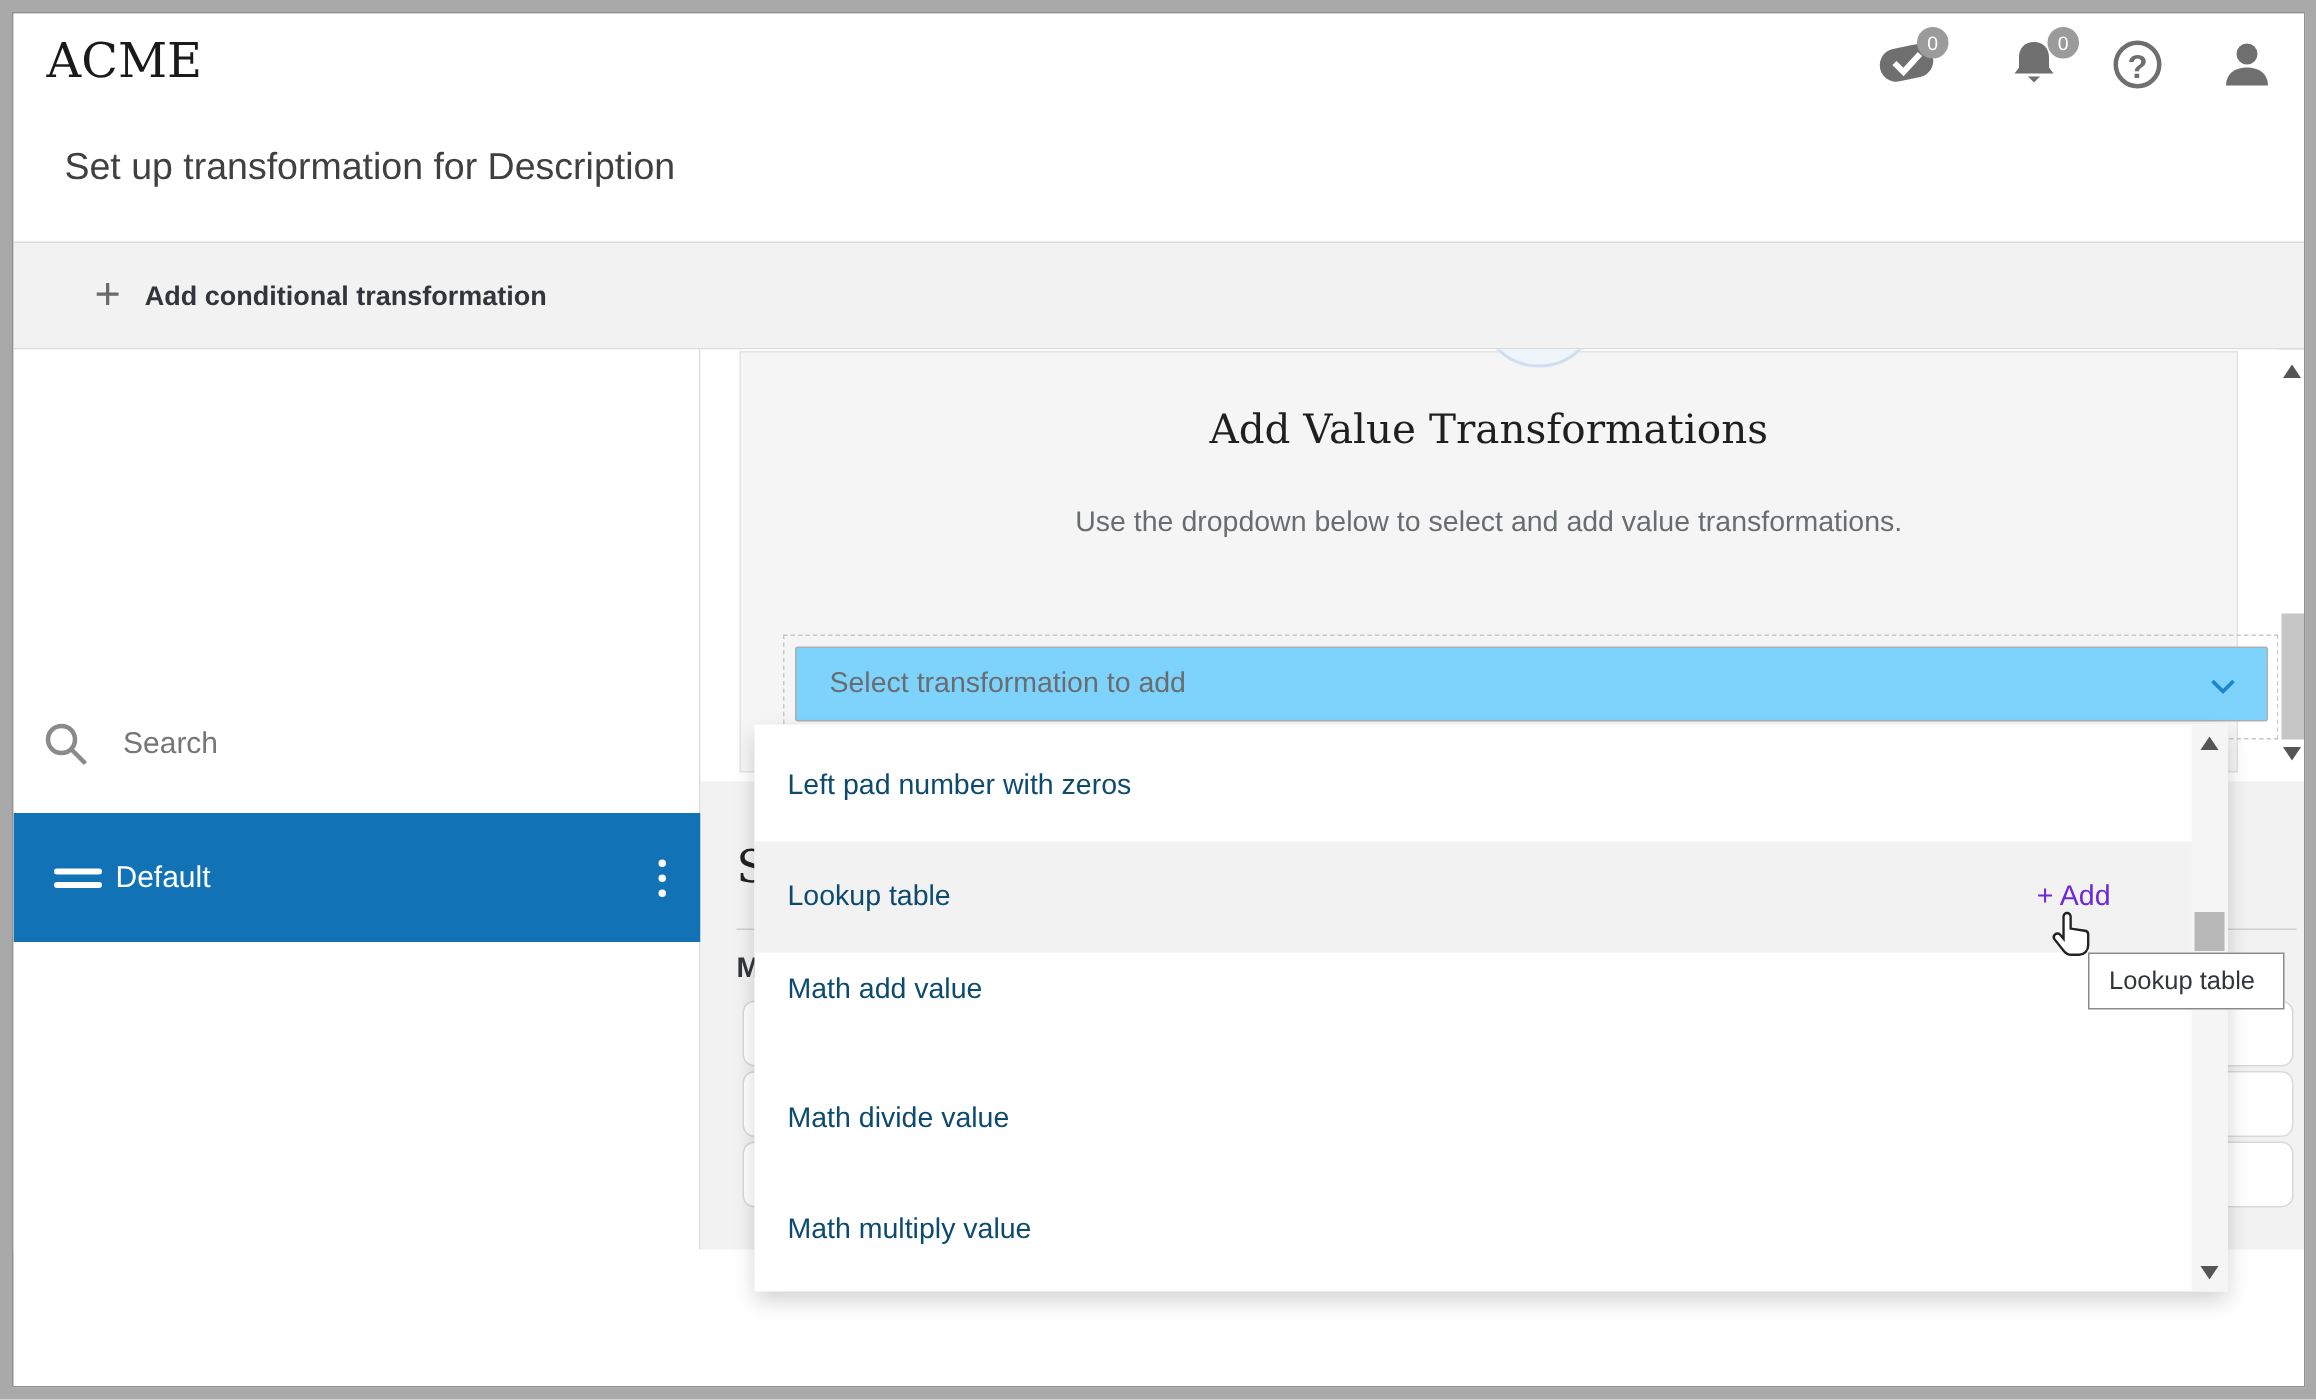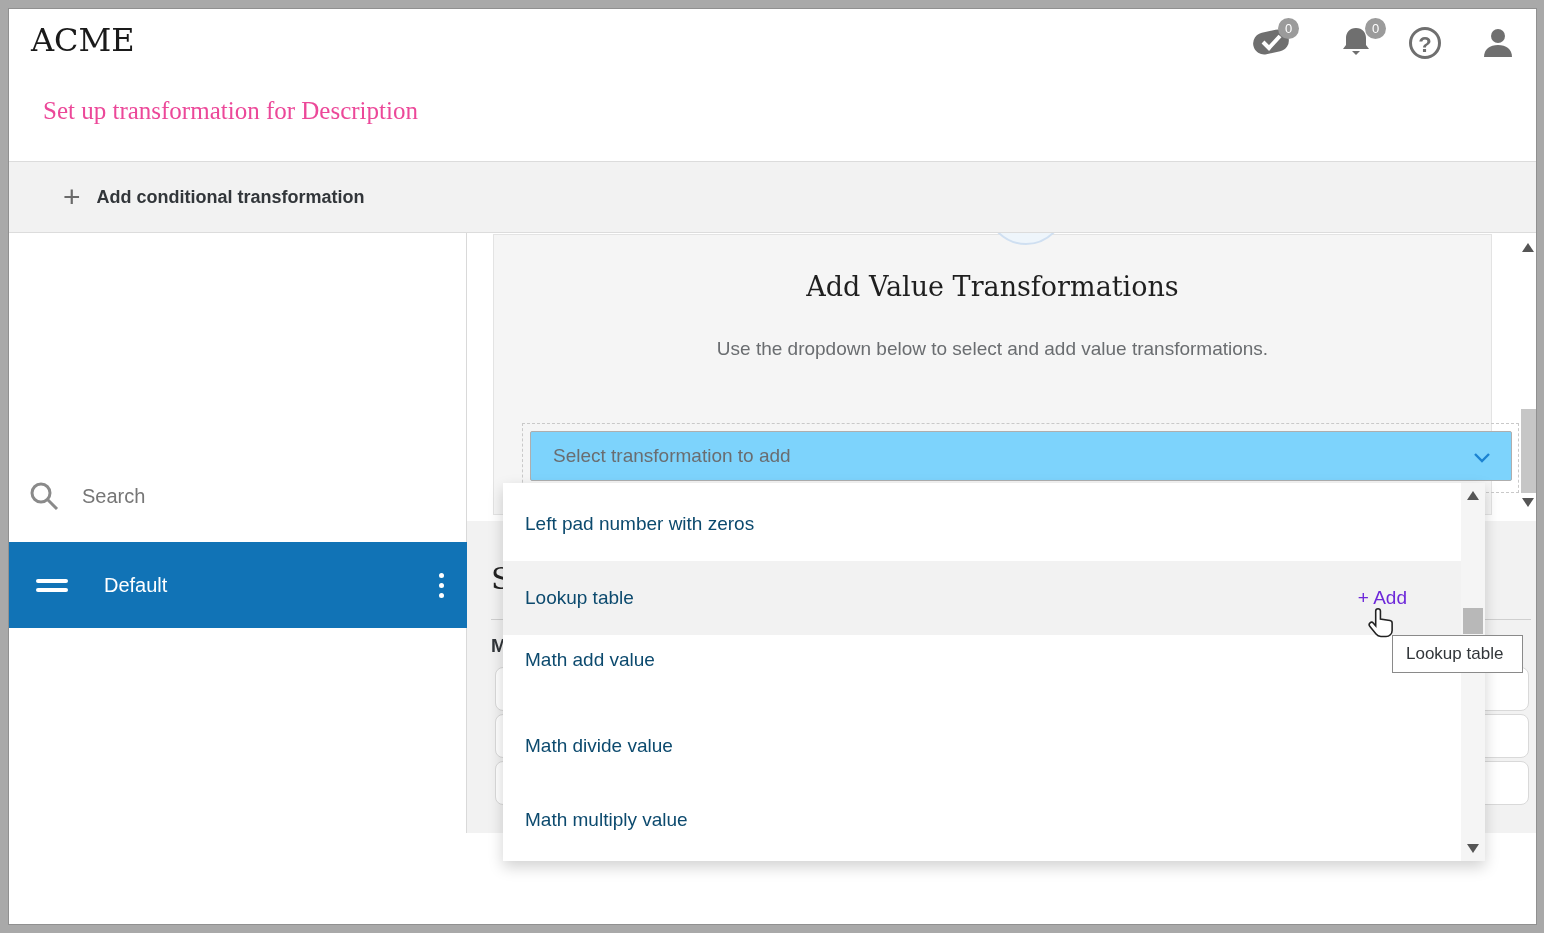--- a/index.html
+++ b/index.html
@@ -4,40 +4,40 @@
 <style>
   * { margin:0; padding:0; box-sizing:border-box; }
   html,body { width:1544px; height:933px; }
   body { background:#a9a9a9; font-family:"Liberation Sans", sans-serif; position:relative; overflow:hidden; }
   .window { position:absolute; left:8px; top:8px; width:1529px; height:917px; background:#fff; border:1px solid #909090; overflow:hidden; }
   .abs { position:absolute; }
 
   
   .header { left:0; top:0; width:1529px; height:152px; background:#fff; }
   .brand { left:22px; top:12px; font-family:"DejaVu Serif","Liberation Serif",serif; font-size:32px; color:#1a1a1a; }
-  .page-title { left:34px; top:88px; font-family:Liberation Serif, serif; font-size:25px; color:#ec4899; }
+  .page-title { left:34px; top:88px; font-family:Liberation Sans, sans-serif; font-size:25px; color:#404040; }
   .hicon { width:44px; height:44px; top:14px; }
   .badge { position:absolute; right:-6px; top:-5px; width:21px; height:21px; border-radius:50%; background:#9b9b9b; color:#fff; font-size:13px; line-height:21px; text-align:center; }
   .helpcircle { width:32px; height:32px; border:3px solid #6f6f6f; border-radius:50%; color:#6f6f6f; font-size:22px; font-weight:bold; text-align:center; line-height:30px; }
 
   
   .toolbar { left:0; top:152px; width:1529px; height:72px; background:#f2f2f2; border-top:1px solid #dcdcdc; border-bottom:1px solid #dcdcdc; }
   .add-cond { position:absolute; left:54px; top:0; height:70px; display:flex; align-items:center; gap:16px; cursor:pointer; }
   .plus-glyph { font-size:30px; color:#6a6a6a; font-weight:300; line-height:30px; }
   .add-cond-label { font-size:18px; font-weight:bold; color:#32363a; }
 
   
   .sidebar { left:0; top:224px; width:458px; height:600px; background:#fff; border-right:1px solid #d9d9d9; }
   .search-row { position:absolute; left:19px; top:238px; width:420px; height:50px; display:flex; align-items:center; gap:22px; }
   .search-input { border:none; outline:none; font-size:20px; color:#555; width:330px; background:transparent; }
   .search-input::placeholder { color:#767676; }
   .side-item { position:absolute; left:0; top:309px; width:458px; height:86px; background:#1173b6; display:flex; align-items:center; }
   .drag-handle { margin-left:27px; width:32px; }
   .drag-handle i { display:block; height:4px; background:#fff; border-radius:2px; margin:5px 0; }
-  .side-item-label { margin-left:36px; color:#fff; font-size:20px; }
+  .side-item-label { margin-left:9px; color:#fff; font-size:20px; }
   .kebab { position:absolute; right:14px; top:23px; width:24px; height:40px; display:flex; flex-direction:column; align-items:center; justify-content:center; gap:5px; cursor:pointer; }
   .kebab i { width:5px; height:5px; border-radius:50%; background:#fff; }
 
   
   .top-pane { left:458px; top:224px; width:1052px; height:288px; background:#fff; overflow:hidden; }
   .card { position:absolute; left:26px; top:1px; width:999px; height:281px; background:#f5f5f5; border:1px solid #e3e3e3; }
   .scroll-circle { position:absolute; left:492px; top:-70px; width:80px; height:80px; border-radius:50%; background:#eef5fb; border:2px solid #cfdff1; }
   .panel-title { position:absolute; left:0; top:36px; width:100%; text-align:center; font-family:"DejaVu Serif","Liberation Serif",serif; font-size:27px; color:#1f1f1f; }
   .panel-desc { position:absolute; left:0; top:103px; width:100%; text-align:center; font-size:19px; color:#6a6d70; }
   .dashed-zone { position:absolute; left:28px; top:188px; width:997px; height:70px; border:1px dashed #c9c9c9; }

